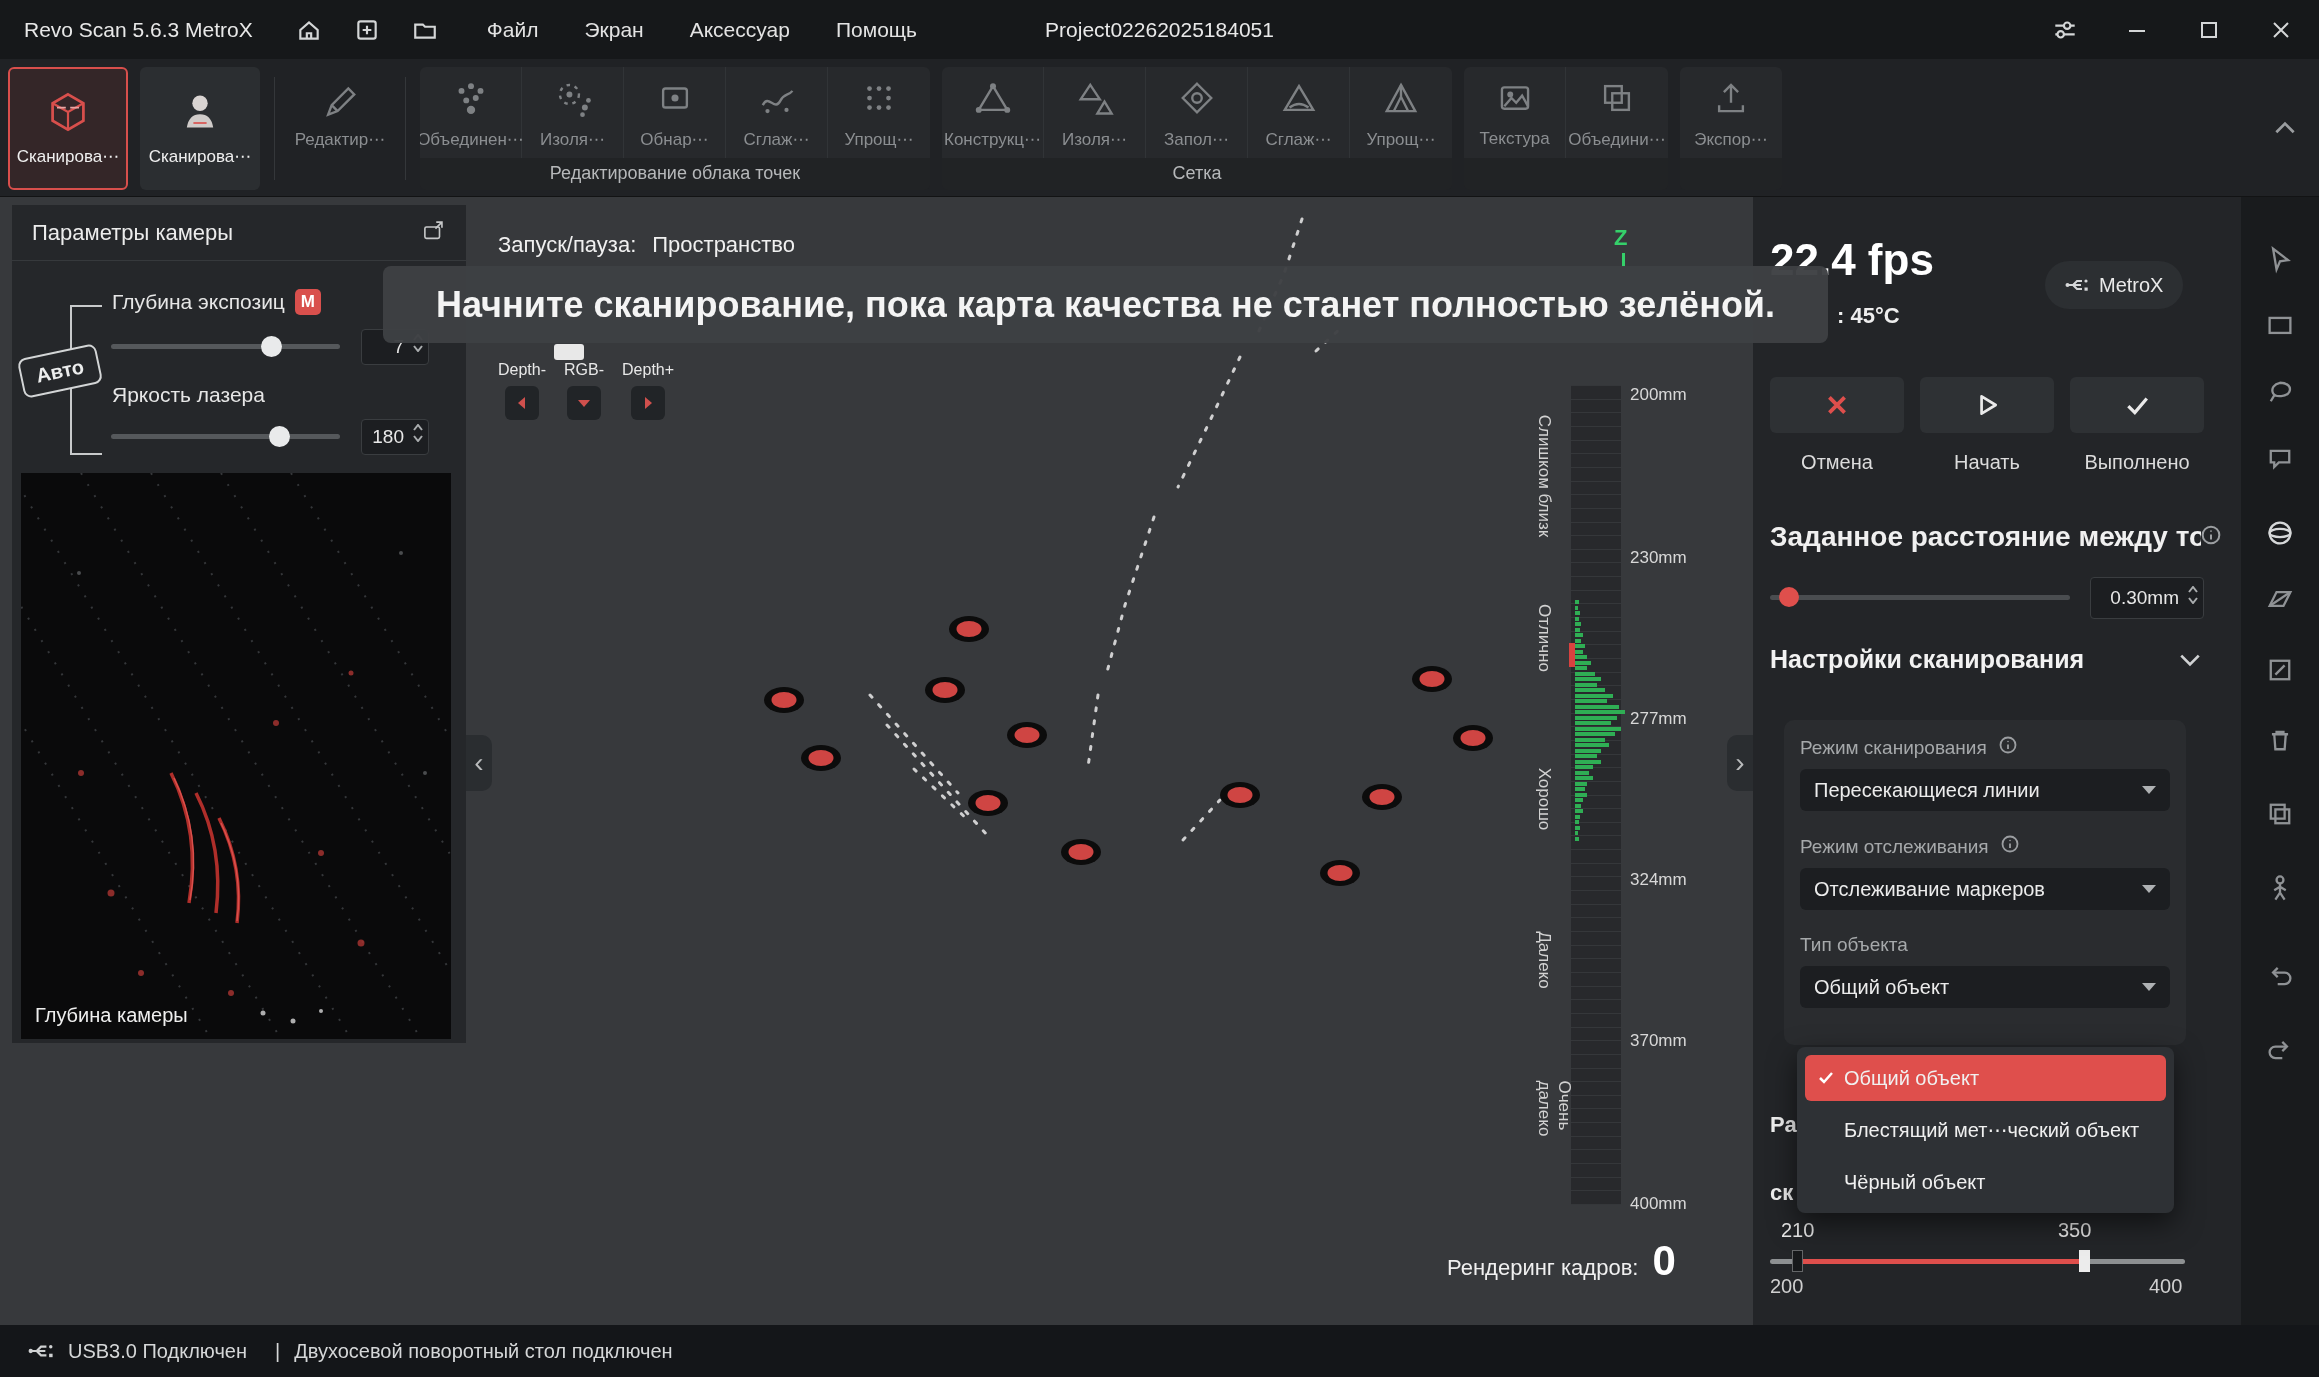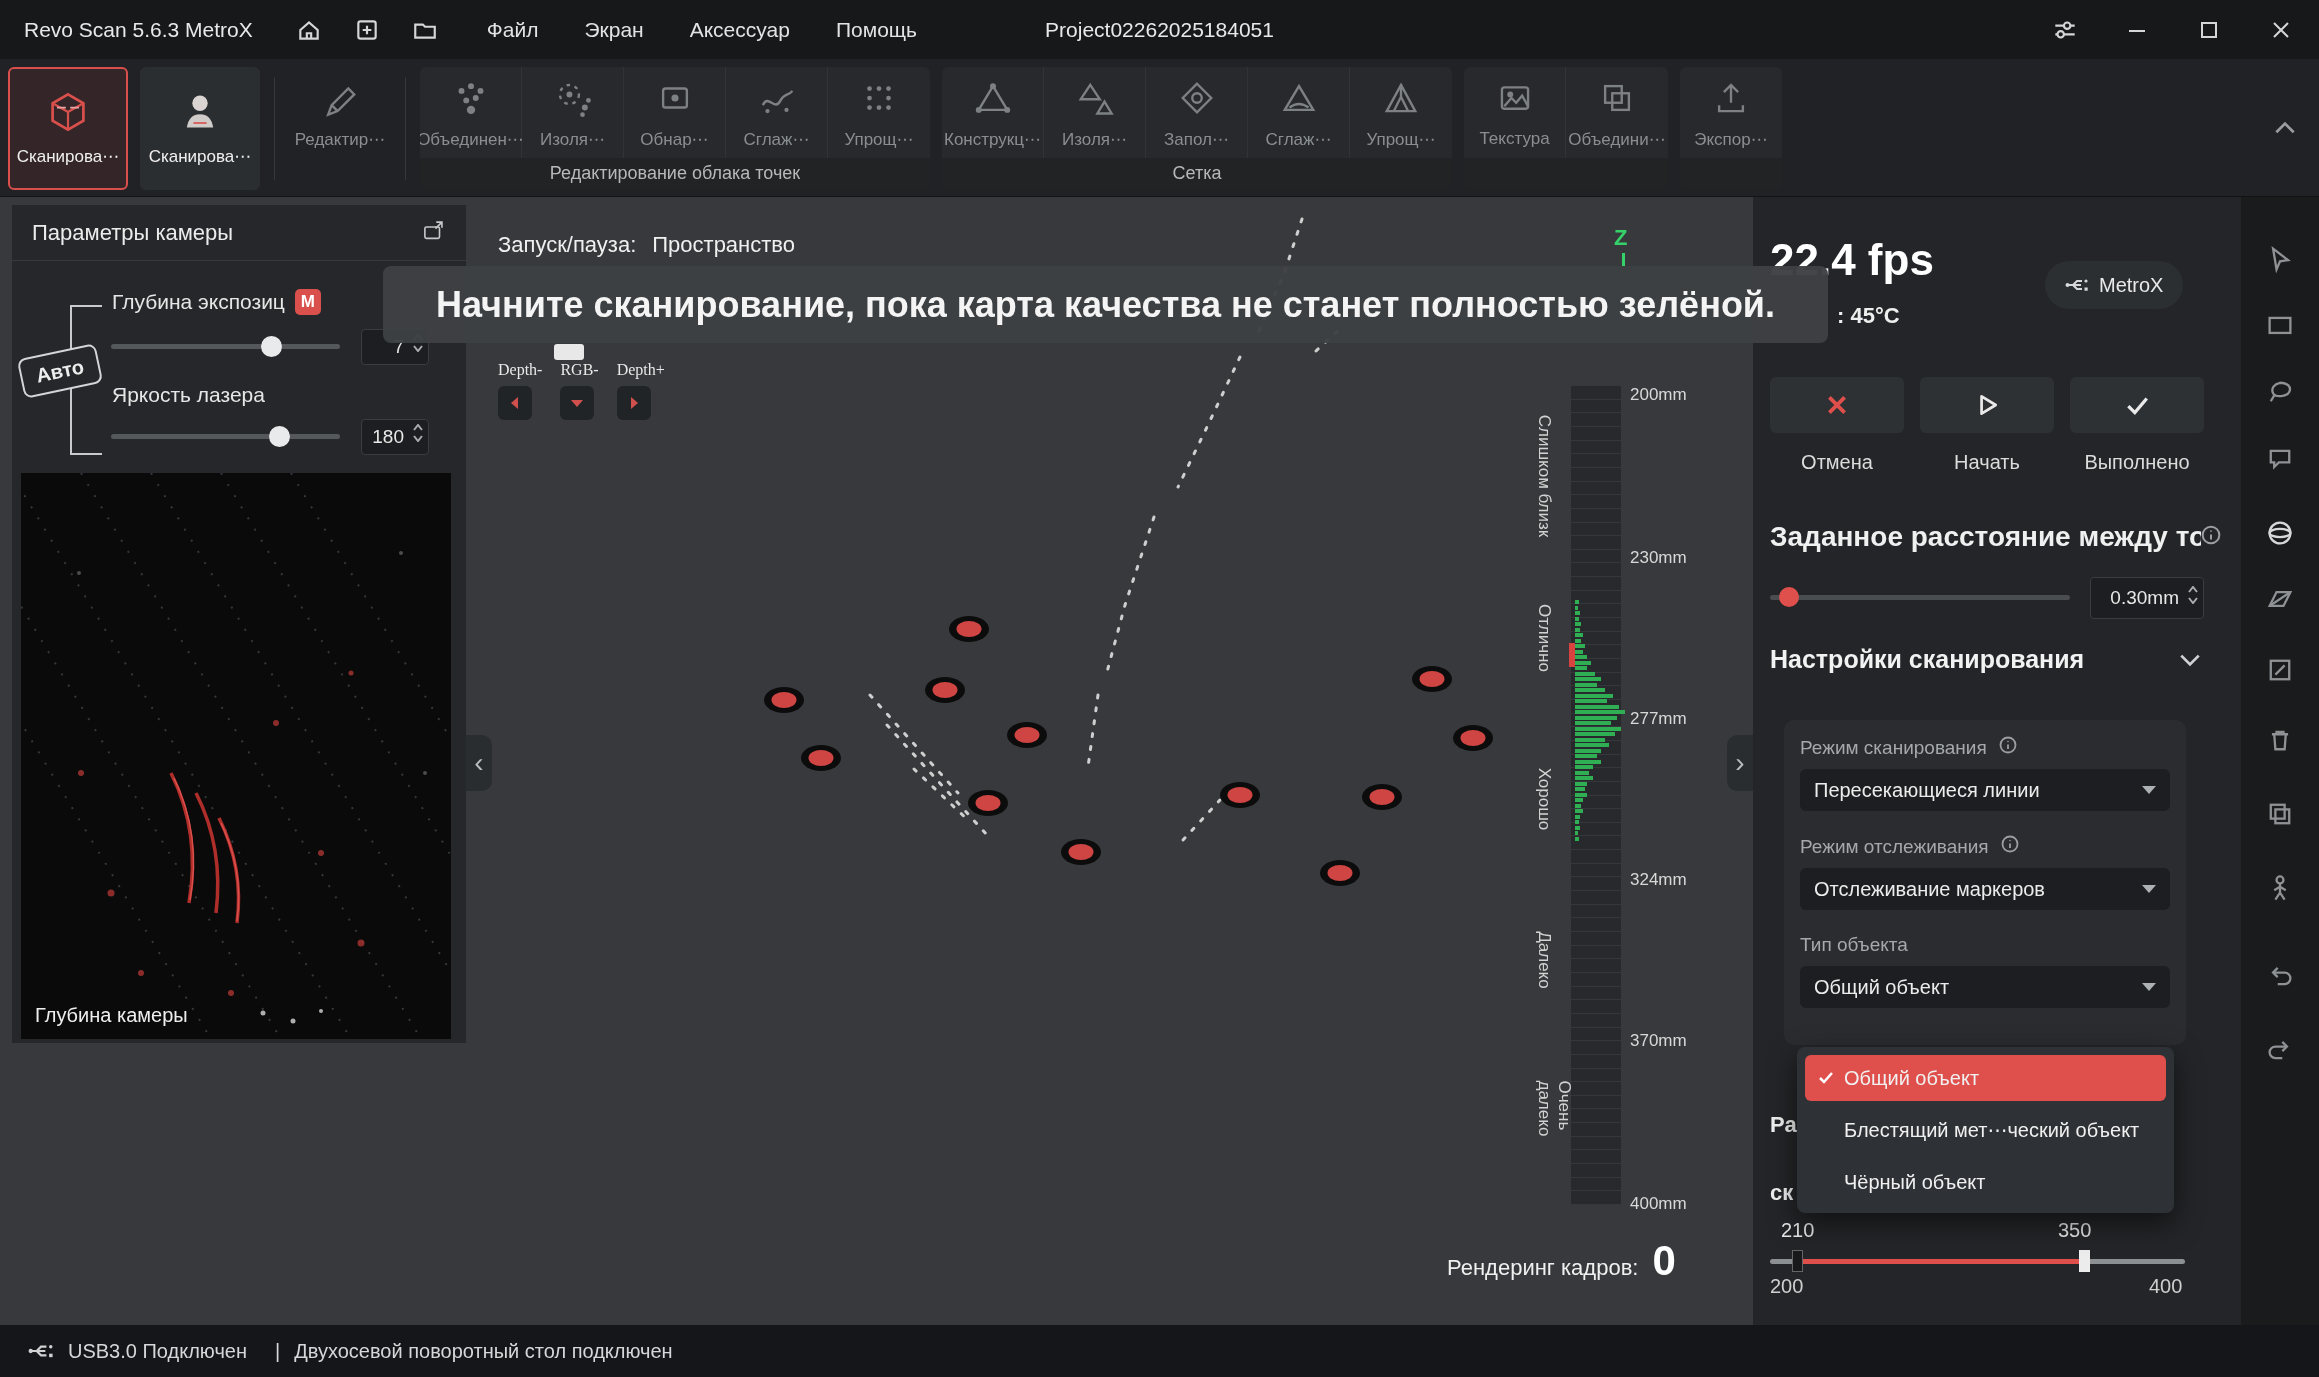--- a/index.html
+++ b/index.html
@@ -38,21 +38,21 @@
 
   
   #viewport-bg { position:absolute; left:0; top:197px; width:2241px; height:1128px; background:#37393c; z-index:1; }
   #vp-content { position:absolute; left:466px; top:197px; width:1287px; height:1128px; z-index:2; }
   #vp-svg { position:absolute; left:0; top:0; }
   .trace { fill:none; stroke:#eaeaea; stroke-width:3; stroke-dasharray:3 10; stroke-linecap:round; opacity:.85; }
   .marker-outer { fill:#0c0c0c; }
   .marker-inner { fill:#cf4543; }
   #vp-hint { position:absolute; left:32px; top:35px; font-size:22px; color:#f0f0f0; display:flex; gap:16px; }
   #depth-row { position:absolute; left:32px; top:164px; display:flex; gap:18px; }
-  .depth-col { display:flex; flex-direction:column; gap:7px; align-items:flex-start;font-family:Liberation Serif, serif; }
+  .depth-col { display:flex; flex-direction:column; gap:7px; align-items:center; }
   .depth-col .dlbl { font-size:16px; color:#e8e8e8; }
   .depth-btn { width:34px; height:34px; background:#212427; border-radius:6px; display:flex; align-items:center; justify-content:center; cursor:pointer; }
   .depth-btn svg { fill:#d0504d; }
   #rgb-chip { position:absolute; left:88px; top:147px; width:30px; height:16px; background:#e8e8e8; border-radius:3px; }
   #axis-z { position:absolute; left:1148px; top:28px; color:#35d06a; font-size:22px; font-weight:bold; }
   #axis-z-line { position:absolute; left:1156px; top:56px; width:3px; height:14px; background:#35d06a; }
   .vp-tab { position:absolute; width:26px; height:56px; background:#2a2d30; display:flex; align-items:center; justify-content:center; cursor:pointer; color:#b9bbbc; font-size:28px; }
   #tab-left { left:0; top:538px; border-radius:0 10px 10px 0; }
   #tab-right { left:1261px; top:538px; border-radius:10px 0 0 10px; }
   #render-counter { position:absolute; left:981px; top:1040px; display:flex; align-items:baseline; gap:14px; }

